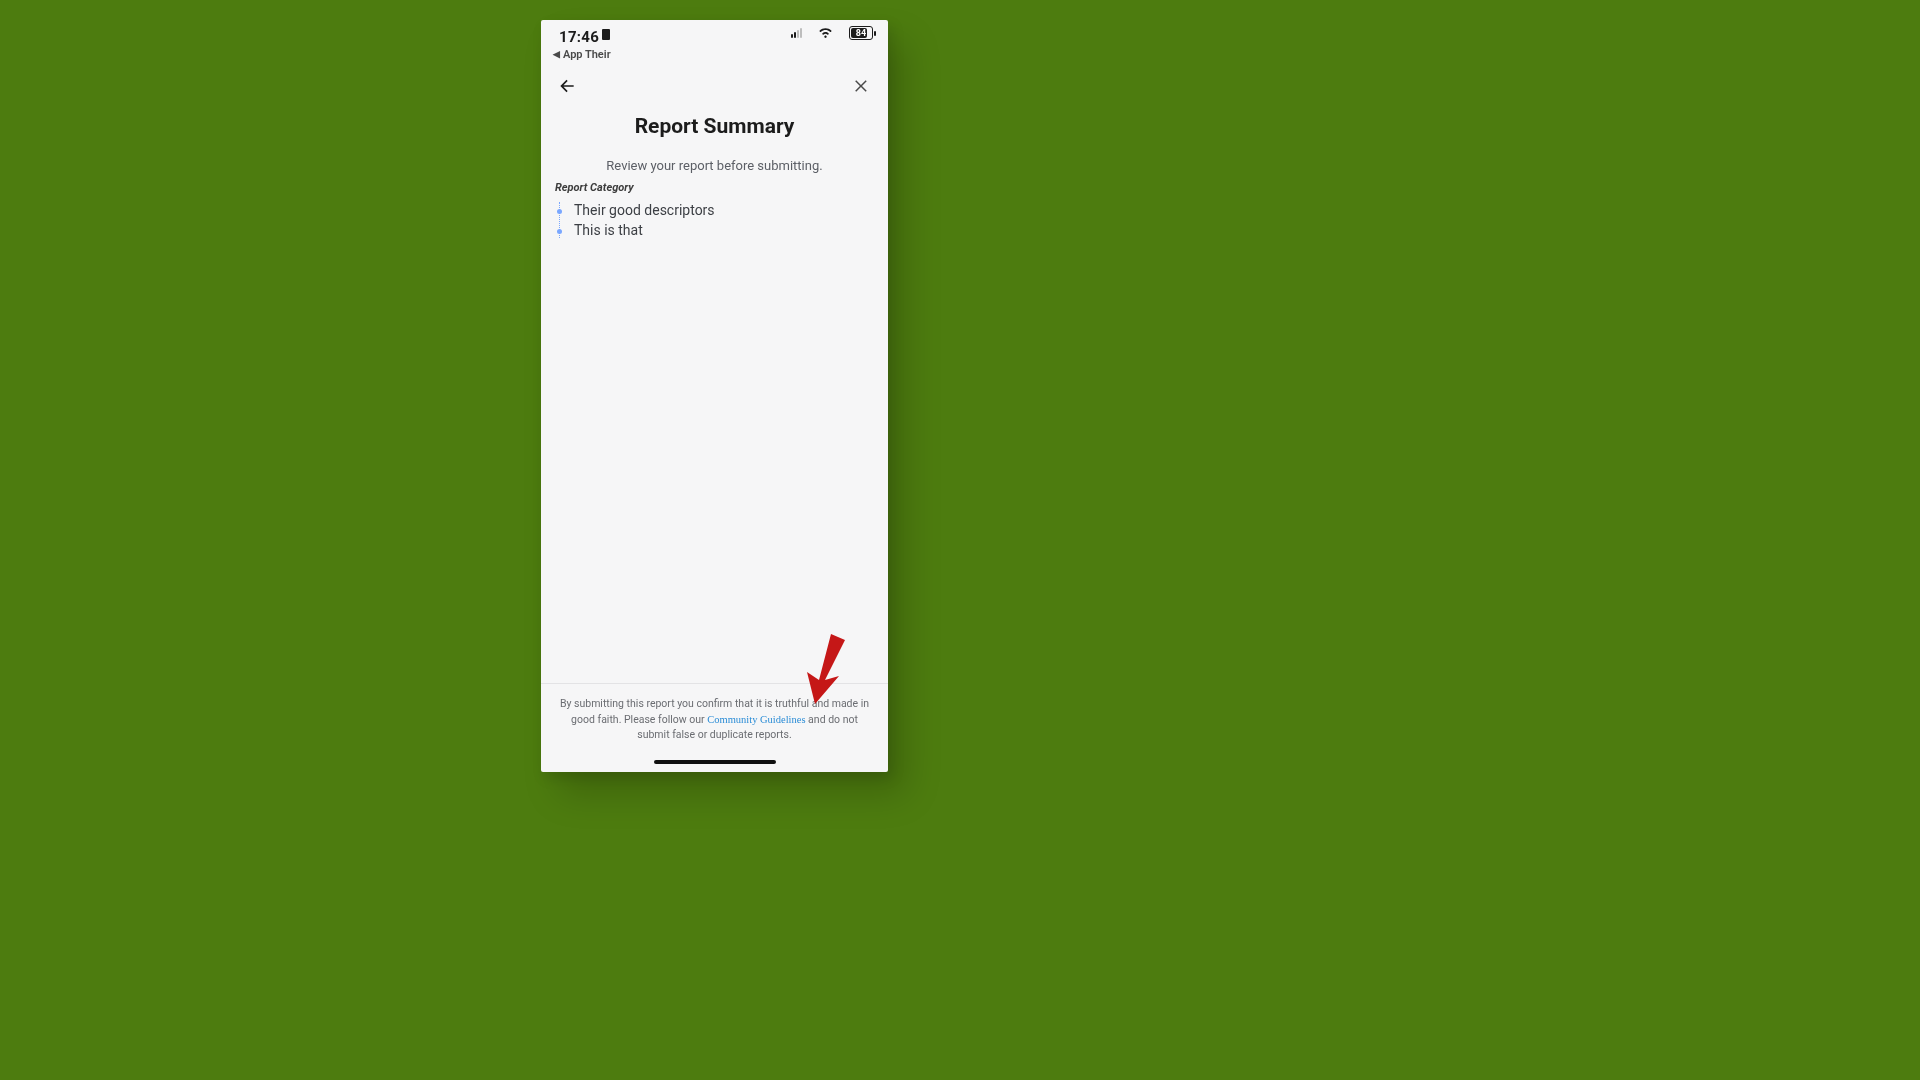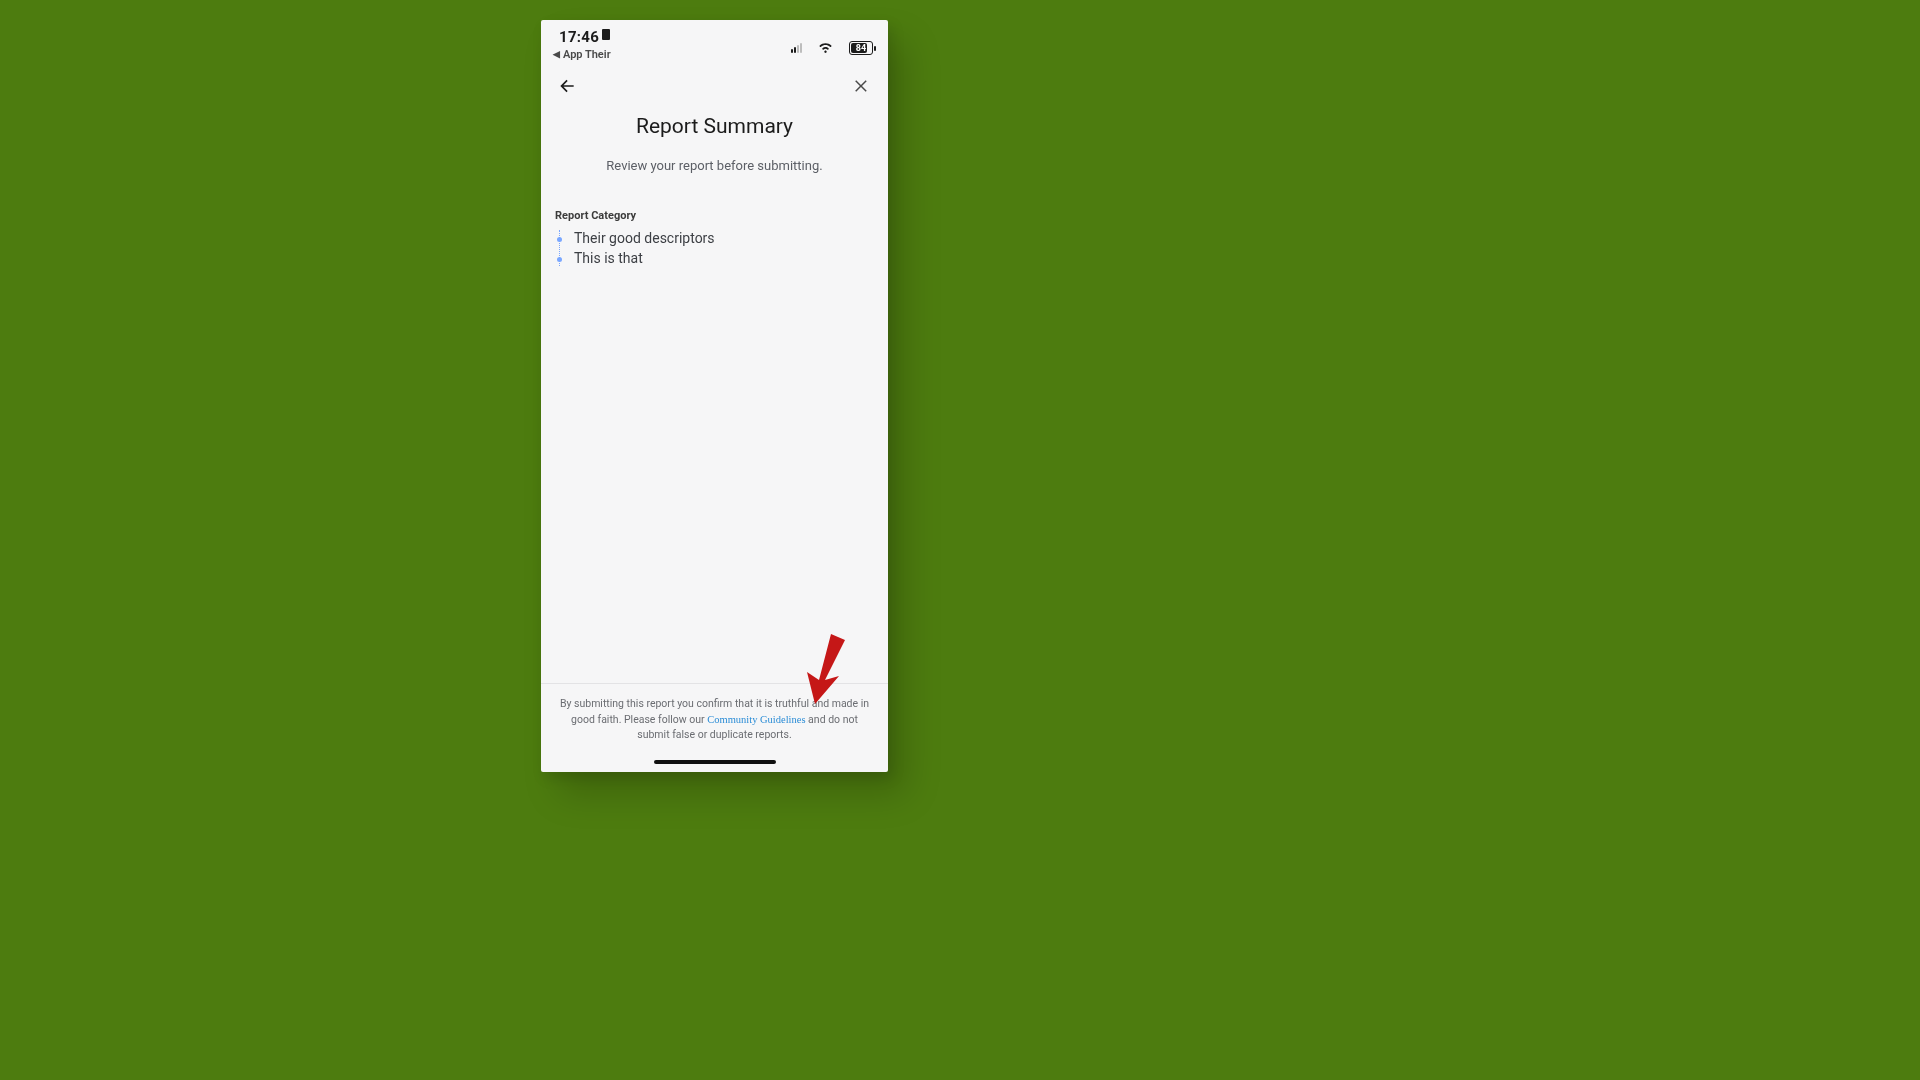--- a/index.html
+++ b/index.html
@@ -50,21 +50,21 @@
     left: 61px;
     top: 9px;
     width: 8px;
     height: 11px;
     background:#1c1c1c;
     border-radius:1px;
   }
   .sb-right {
     position: absolute;
     right: 12px;
-    top: 20px;
+    top: 5px;
     display:flex;
     align-items:center;
     gap:16px;
   }
   .signal {
     display:flex;
     gap:1px;
     align-items:flex-end;
   }
   .signal span{
@@ -133,36 +133,37 @@
     display:flex;align-items:center;justify-content:center;
   }
   
   .content{
     flex:1 1 auto;
     padding:0 14px;
     overflow:hidden;
   }
   .title{
     text-align:center;
-    font-weight:400;
+    font-weight:700;
     font-size:21px;
     color:#1c1c1c;
     margin-top:8px;
   }
   .subtitle{
     text-align:center;
     font-size:13px;
     color:#5c5f66;
     margin-top:20px;
   }
   .sectionlabel{
-    margin-top:36px;
+    margin-top:8px;
     font-size:11px;
     font-weight:700;
     color:#3c3c3c;
+    font-style:italic;
   }
   ul.catlist{
     list-style:none;
     padding:0;
     margin:8px 0 0 4px;
     border-left:1px dotted #7aa7ff;
   }
   ul.catlist li{
     position:relative;
     padding-left:14px;

